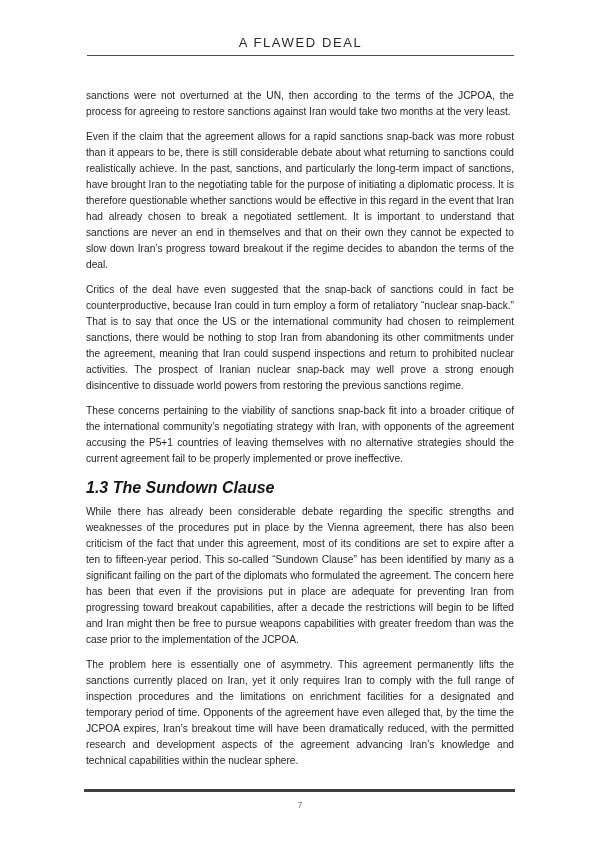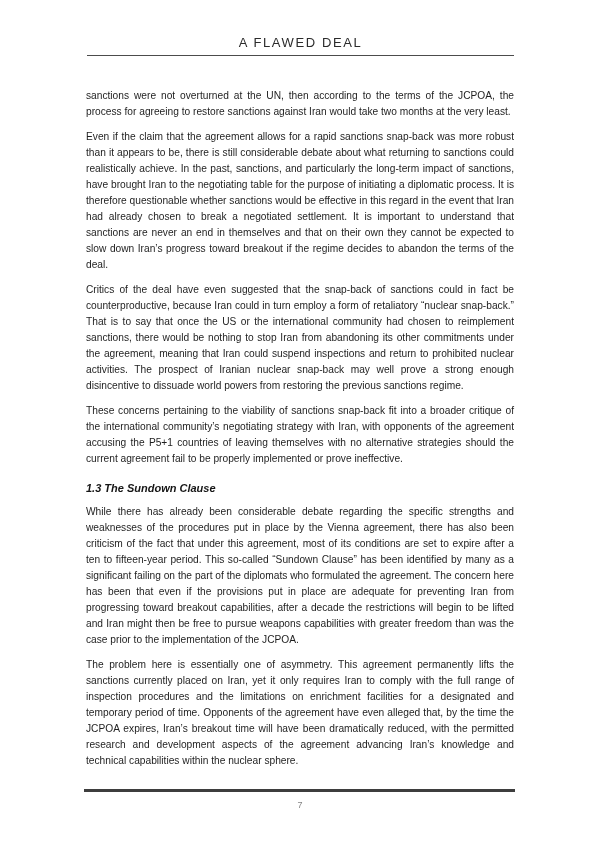--- a/index.html
+++ b/index.html
@@ -43,21 +43,21 @@
     line-height: 16px;
     text-align: justify;
     color: #1e1e1e;
   }
   .body-text p {
     margin: 8px 0 9px 0;
   }
   .section-heading {
     font-weight: bold;
     font-style: italic;
-    font-size: 11px;
+    font-size: 16px;
     margin: 13px 0 6px 0;
     color: #151515;
     text-align: left;
   }
   .footer-rule {
     position: absolute;
     top: 789px;
     left: 84px;
     width: 431px;
     height: 3px;

